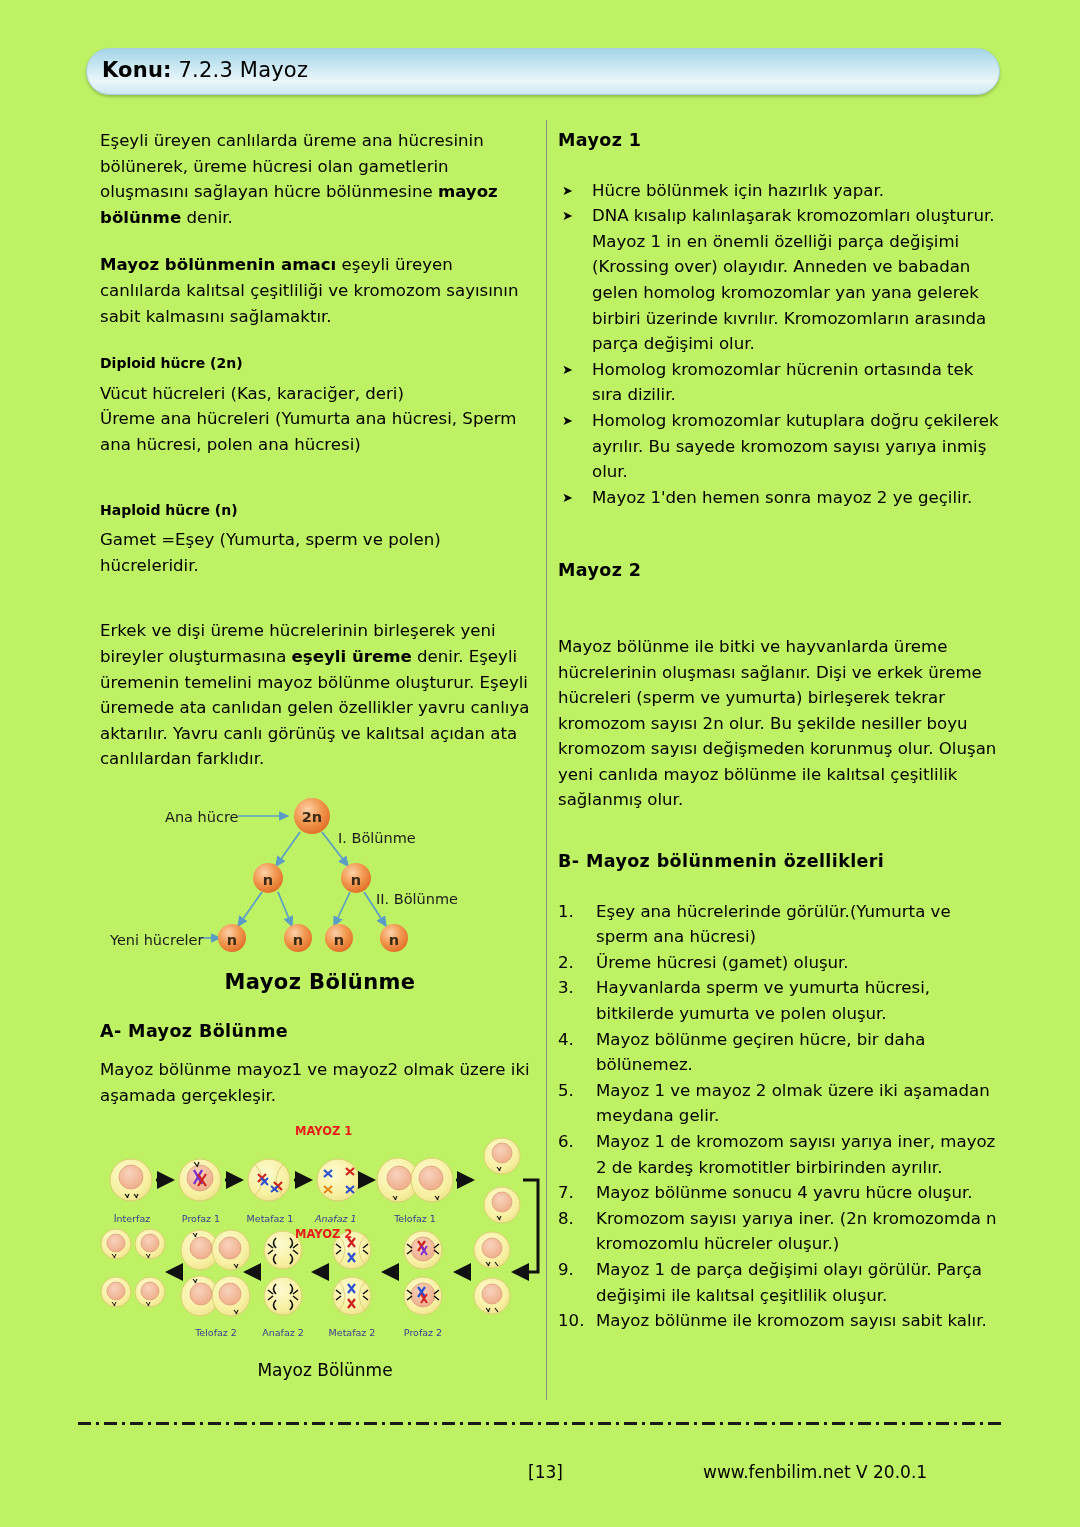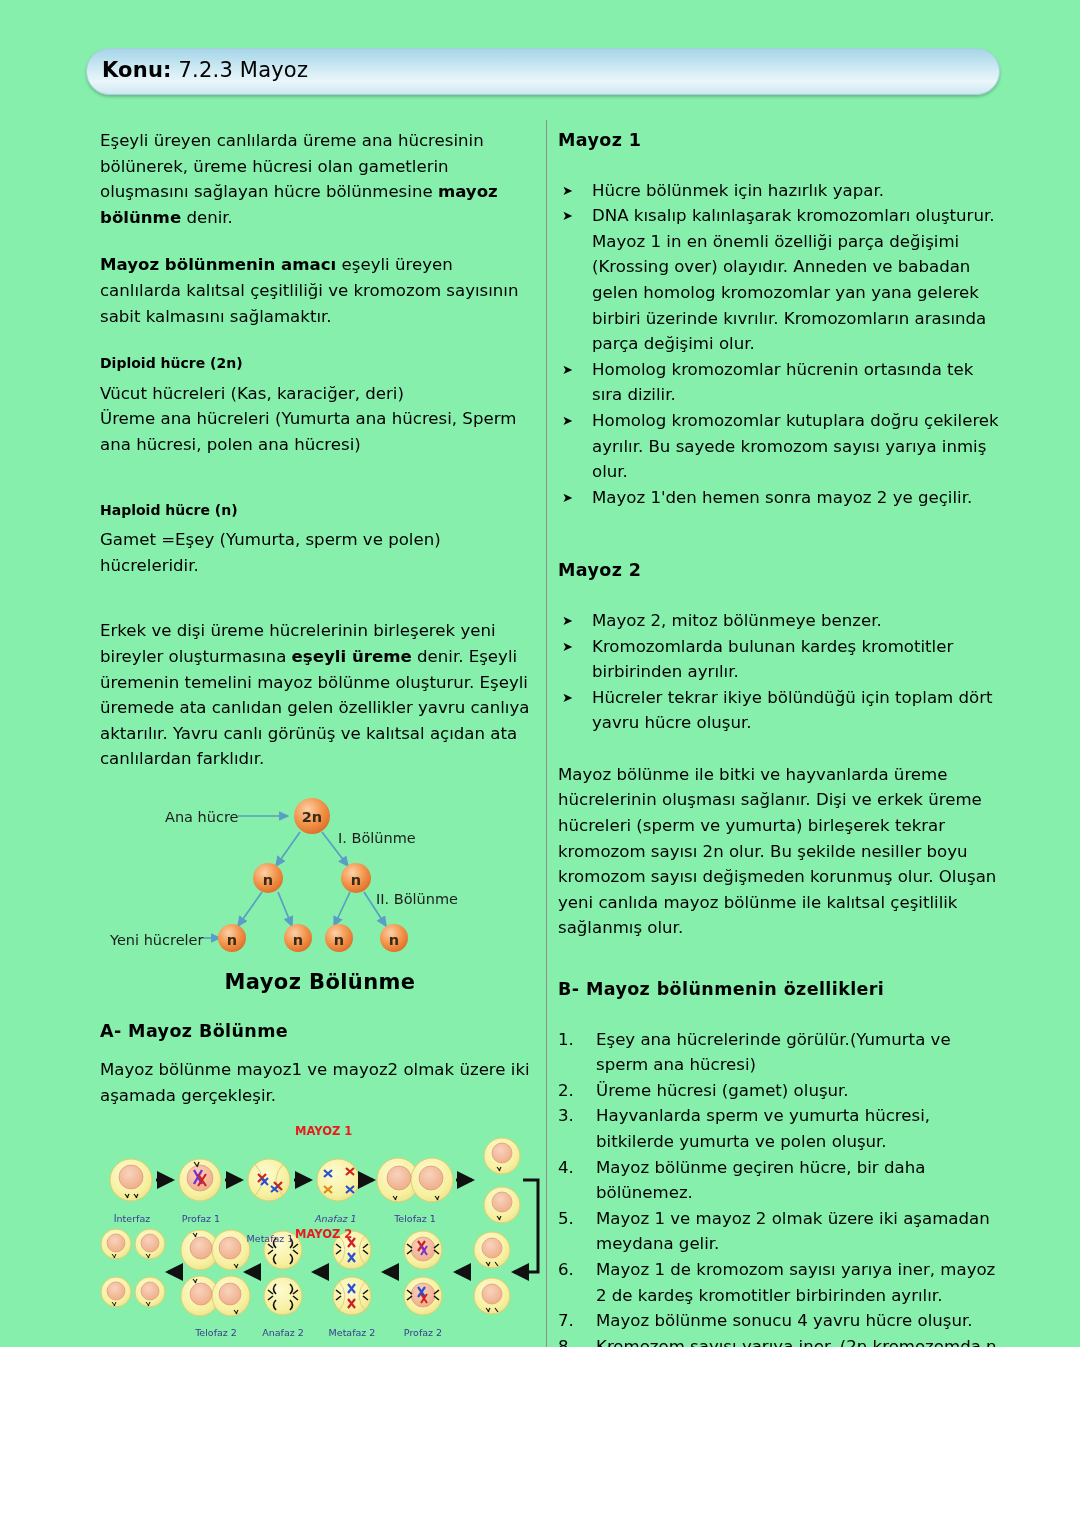--- a/index.html
+++ b/index.html
@@ -7,22 +7,22 @@
     padding: 0;
     background: #ffffff;
   }
   body {
     font-family: "DejaVu Sans", "Liberation Sans", sans-serif;
     color: #000;
   }
   #page {
     position: relative;
     width: 1080px;
-    height: 1347px;
-    background: #86efac;
+    height: 1527px;
+    background: #bef264;
     overflow: hidden;
   }
 
   
   .header-bar {
     position: absolute;
     left: 86px;
     top: 48px;
     width: 914px;
     height: 47px;
@@ -425,21 +425,21 @@
         </g>
       </svg>
 
       
       <div style="position:absolute;left:197px;top:-1px;font-size:11.5px;font-weight:bold;color:#e81c1c;">MAYOZ 1</div>
       <div style="position:absolute;left:197px;top:102px;font-size:11.5px;font-weight:bold;color:#e81c1c;">MAYOZ 2</div>
 
       
       <div style="position:absolute;left:10px;top:86px;width:48px;text-align:center;font-size:9.5px;color:#3b3b8f;">İnterfaz</div>
       <div style="position:absolute;left:79px;top:86px;width:48px;text-align:center;font-size:9.5px;color:#3b3b8f;">Profaz 1</div>
-      <div style="position:absolute;left:148px;top:86px;width:48px;text-align:center;font-size:9.5px;color:#3b3b8f;margin-top:20px;">Metafaz 1</div>
+      <div style="position:absolute;left:148px;top:86px;width:48px;text-align:center;font-size:9.5px;color:#3b3b8f;">Metafaz 1</div>
       <div style="position:absolute;left:217px;top:86px;width:48px;text-align:left;font-size:9.5px;color:#3b3b8f;font-style:italic;">Anafaz 1</div>
       <div style="position:absolute;left:293px;top:86px;width:48px;text-align:center;font-size:9.5px;color:#3b3b8f;">Telofaz 1</div>
 
       
       <div style="position:absolute;left:94px;top:200px;width:48px;text-align:center;font-size:9.5px;color:#3b3b8f;">Telofaz 2</div>
       <div style="position:absolute;left:161px;top:200px;width:48px;text-align:center;font-size:9.5px;color:#3b3b8f;">Anafaz 2</div>
       <div style="position:absolute;left:230px;top:200px;width:48px;text-align:center;font-size:9.5px;color:#3b3b8f;">Metafaz 2</div>
       <div style="position:absolute;left:301px;top:200px;width:48px;text-align:center;font-size:9.5px;color:#3b3b8f;">Profaz 2</div>
     </div>
     <div class="meiosis-caption">Mayoz Bölünme</div>
@@ -455,25 +455,20 @@
       <li>DNA kısalıp kalınlaşarak kromozomları oluşturur. Mayoz 1 in en önemli özelliği parça değişimi (Krossing over) olayıdır. Anneden ve babadan gelen homolog kromozomlar yan yana gelerek birbiri üzerinde kıvrılır. Kromozomların arasında parça değişimi olur.</li>
       <li>Homolog kromozomlar hücrenin ortasında tek sıra dizilir.</li>
       <li>Homolog kromozomlar kutuplara doğru çekilerek ayrılır. Bu sayede kromozom sayısı yarıya inmiş olur.</li>
       <li>Mayoz 1'den hemen sonra mayoz 2 ye geçilir.</li>
     </ul>
 
     <div style="height:48px"></div>
 
     <p class="section-title">Mayoz 2</p>
     <div class="spacer-md"></div>
-    <ul class="arrow-list">
-      <li>Mayoz 2, mitoz bölünmeye benzer.</li>
-      <li>Kromozomlarda bulunan kardeş kromotitler birbirinden ayrılır.</li>
-      <li>Hücreler tekrar ikiye bölündüğü için toplam dört yavru hücre oluşur.</li>
-    </ul>
 
     <div style="height:26px"></div>
 
     <p>Mayoz bölünme ile bitki ve hayvanlarda üreme hücrelerinin oluşması sağlanır. Dişi ve erkek üreme hücreleri (sperm ve yumurta) birleşerek tekrar kromozom sayısı 2n olur. Bu şekilde nesiller boyu kromozom sayısı değişmeden korunmuş olur. Oluşan yeni canlıda mayoz bölünme ile kalıtsal çeşitlilik sağlanmış olur.</p>
 
     <div style="height:36px"></div>
 
     <p class="section-title">B-  Mayoz bölünmenin özellikleri</p>
     <div class="spacer-md"></div>
     <ol class="num-list">

